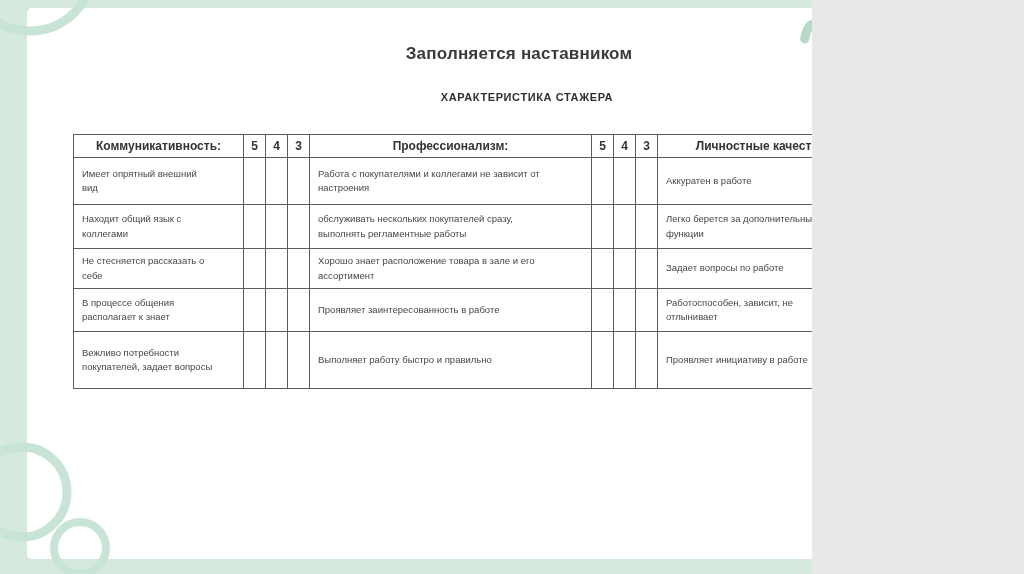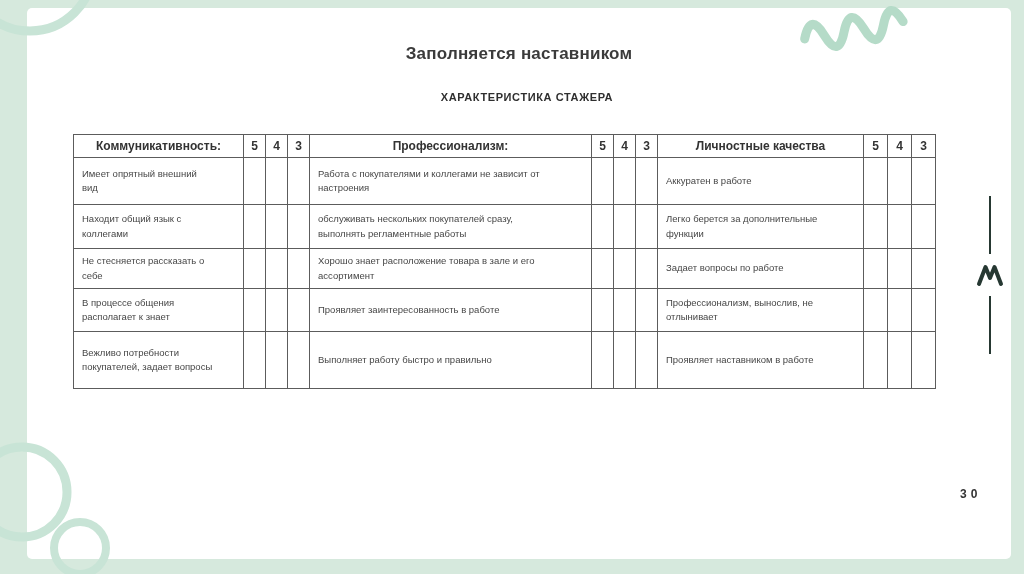--- a/index.html
+++ b/index.html
@@ -2,21 +2,21 @@
 <html><head>
 <meta charset="utf-8">
 <style>
   html,body { margin:0; padding:0; }
   body {
     font-family: "Liberation Sans", "DejaVu Sans", sans-serif;
     background:#e8e8e8;
   }
   .slide {
     position:relative;
-    width:1024px; height:574px;
+    width:812px; height:574px;
     background:#d6e9dd;
     overflow:hidden;
   }
   .panel {
     position:absolute;
     left:27px; top:8px;
     width:984px; height:551px;
     background:#ffffff;
     border-radius:5px;
     z-index:1;
@@ -215,36 +215,36 @@
 
       <tr class="r4">
         <td class="lbl g1">В процессе общения располагает к знает</td>
         <td class="sc"></td>
         <td class="sc"></td>
         <td class="sc"></td>
         <td class="lbl g2">Проявляет заинтересованность в работе</td>
         <td class="sc"></td>
         <td class="sc"></td>
         <td class="sc"></td>
-        <td class="lbl g3">Профессионализм, вынослив, не отлынивает</td>
+        <td class="lbl g3">Работоспособен, зависит, не отлынивает</td>
         <td class="sc"></td>
         <td class="sc"></td>
         <td class="sc"></td>
       </tr>
 
       <tr class="r5">
         <td class="lbl g1">Вежливо потребности покупателей, задает вопросы</td>
         <td class="sc"></td>
         <td class="sc"></td>
         <td class="sc"></td>
         <td class="lbl g2">Выполняет работу быстро и правильно</td>
         <td class="sc"></td>
         <td class="sc"></td>
         <td class="sc"></td>
-        <td class="lbl g3">Проявляет наставником в работе</td>
+        <td class="lbl g3">Проявляет инициативу в работе</td>
         <td class="sc"></td>
         <td class="sc"></td>
         <td class="sc"></td>
       </tr>
 
     </tbody>
       </table>
   </div>
 
   <div class="right-deco">

